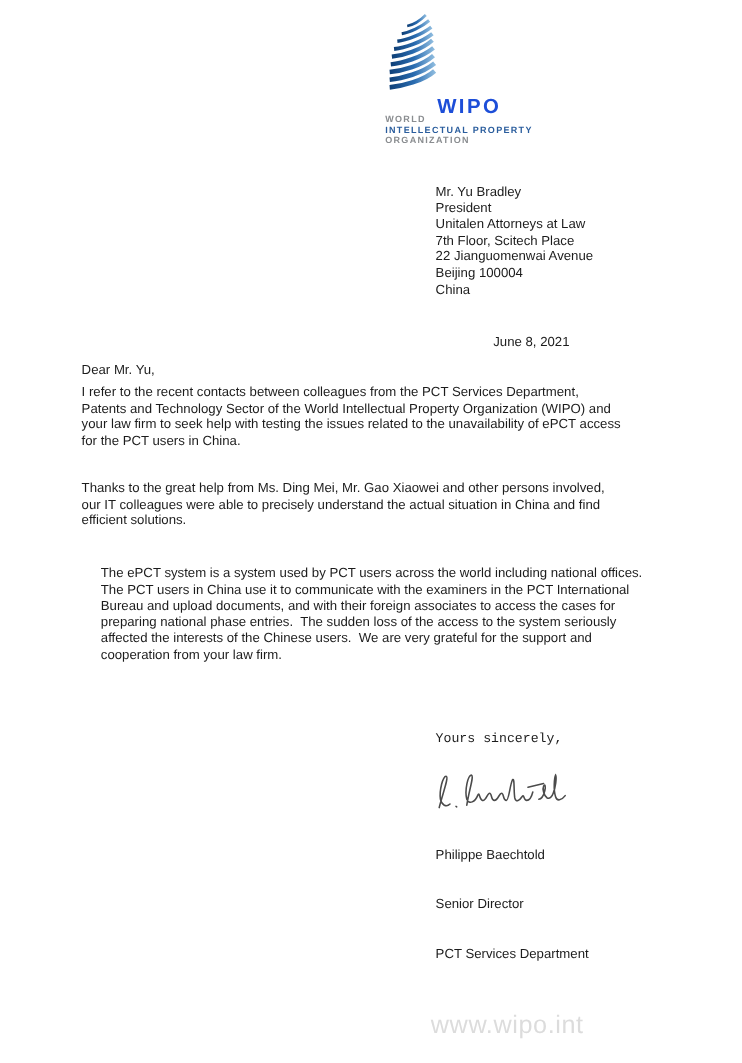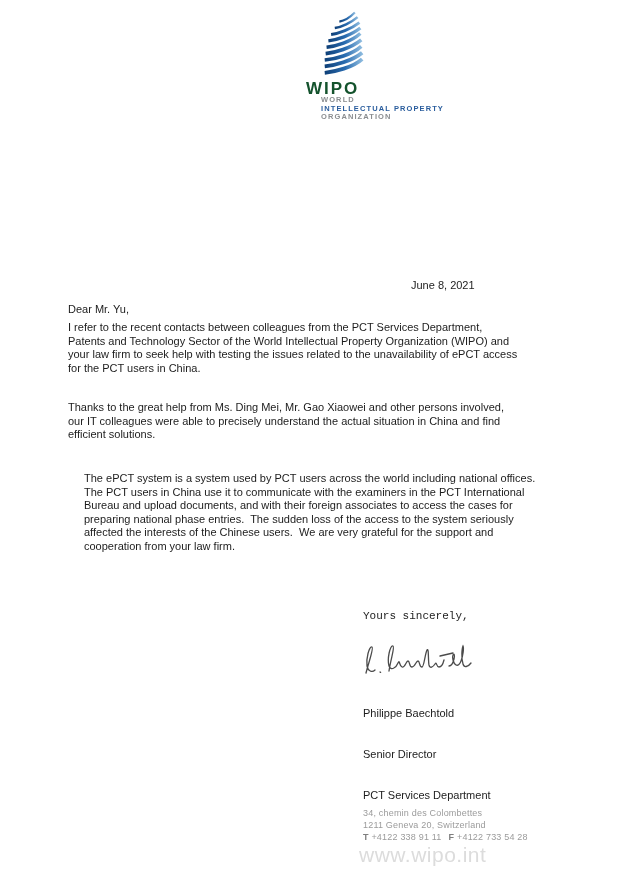--- a/index.html
+++ b/index.html
@@ -12,21 +12,21 @@
     overflow:hidden;
   }
   .abs { position:absolute; }
 
   
   .logo { left:306px; top:8px; width:170px; }
   .swirl { display:block; margin-left:16px; width:42px; height:73px; }
   .logo-acronym {
     margin-top:1px;
     font-size:17px; font-weight:bold; letter-spacing:2px;
-    color:#14532d; line-height:14px;
+    color:#1d4ed8; line-height:14px;text-align:center;
   }
   .logo-line {
     margin-left:15px;
     font-size:7.5px; font-weight:bold; letter-spacing:1.1px;
     line-height:8.7px; white-space:nowrap;
   }
   .logo-line.gray { color:#8a8d90; }
   .logo-line.blue { color:#2a5d9d; }
 
   
@@ -82,20 +82,27 @@
         <path d="M3 62 C14 61 33 56 44 47" stroke-width="4.2"></path>
         <path d="M3 69 C14 68 34 63 44 54" stroke-width="4.2"></path>
       </g>
     </svg>
     <div class="logo-acronym">WIPO</div>
     <div class="logo-line gray">WORLD</div>
     <div class="logo-line blue">INTELLECTUAL PROPERTY</div>
     <div class="logo-line gray">ORGANIZATION</div>
   </div>
 
+  <div class="abs body-text recipient">Mr. Yu Bradley
+President
+Unitalen Attorneys at Law
+7th Floor, Scitech Place
+22 Jianguomenwai Avenue
+Beijing 100004
+China</div>
 
   <div class="abs body-text date">June 8, 2021</div>
 
   <div class="abs body-text salutation">Dear Mr. Yu,</div>
 
   <p class="abs body-text p1">I refer to the recent contacts between colleagues from the PCT Services Department,
 Patents and Technology Sector of the World Intellectual Property Organization (WIPO) and
 your law firm to seek help with testing the issues related to the unavailability of ePCT access
 for the PCT users in China.</p>
   <p class="abs body-text p2">Thanks to the great help from Ms. Ding Mei, Mr. Gao Xiaowei and other persons involved,
@@ -119,20 +126,15 @@
       <path d="M93 26 C95 26 97 23 98 19 C99 15 98 13 97 15 C96 17 97 23 100 25 C102 26 104 24 105 21 C107 16 108 8 107 6 C106 8 105 18 107 24 C108 28 112 27 115 23"></path>
     </g>
   </svg>
 
   <div class="abs body-text sigblock">
     <div>Philippe Baechtold</div>
     <div>Senior Director</div>
     <div>PCT Services Department</div>
   </div>
 
-  <div class="abs footer">
-    <div>34, chemin des Colombettes</div>
-    <div>1211 Geneva 20, Switzerland</div>
-    <div><b>T</b> <span>+4122 338 91 11</span><b class="fax-label">F</b> <span>+4122 733 54 28</span></div>
-  </div>
   <div class="abs website">www.wipo.int</div>
 
 </div>
 
 </body></html>

